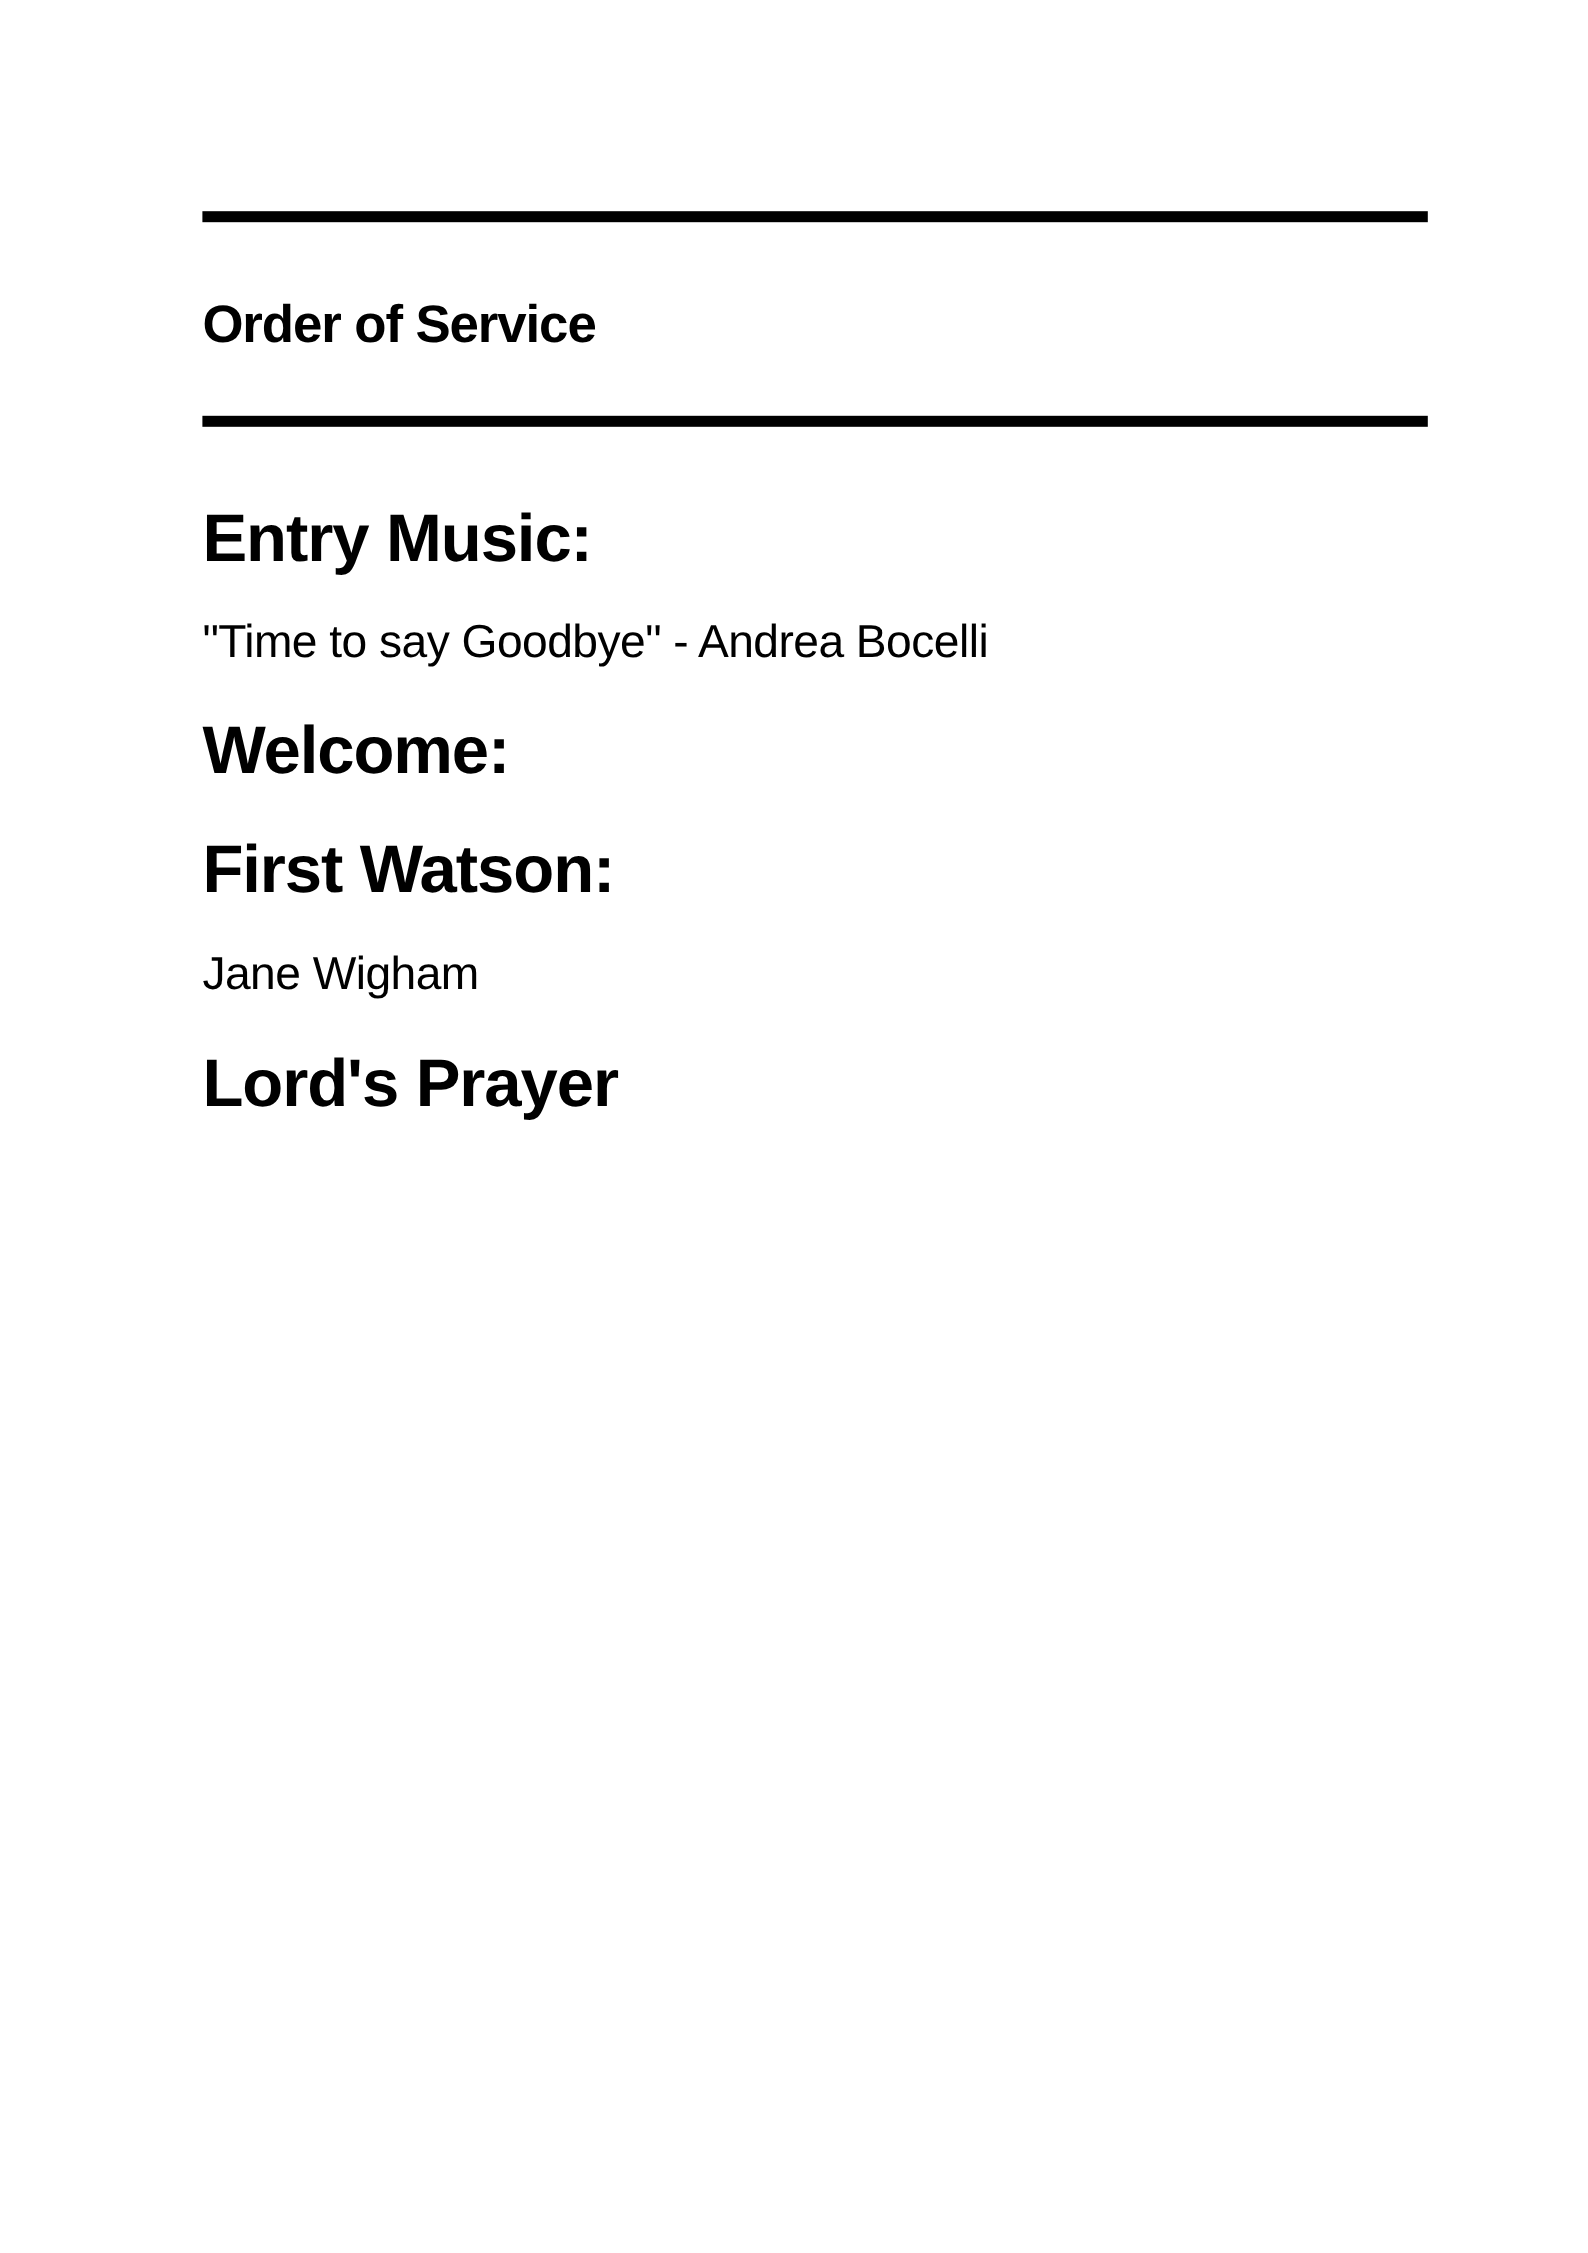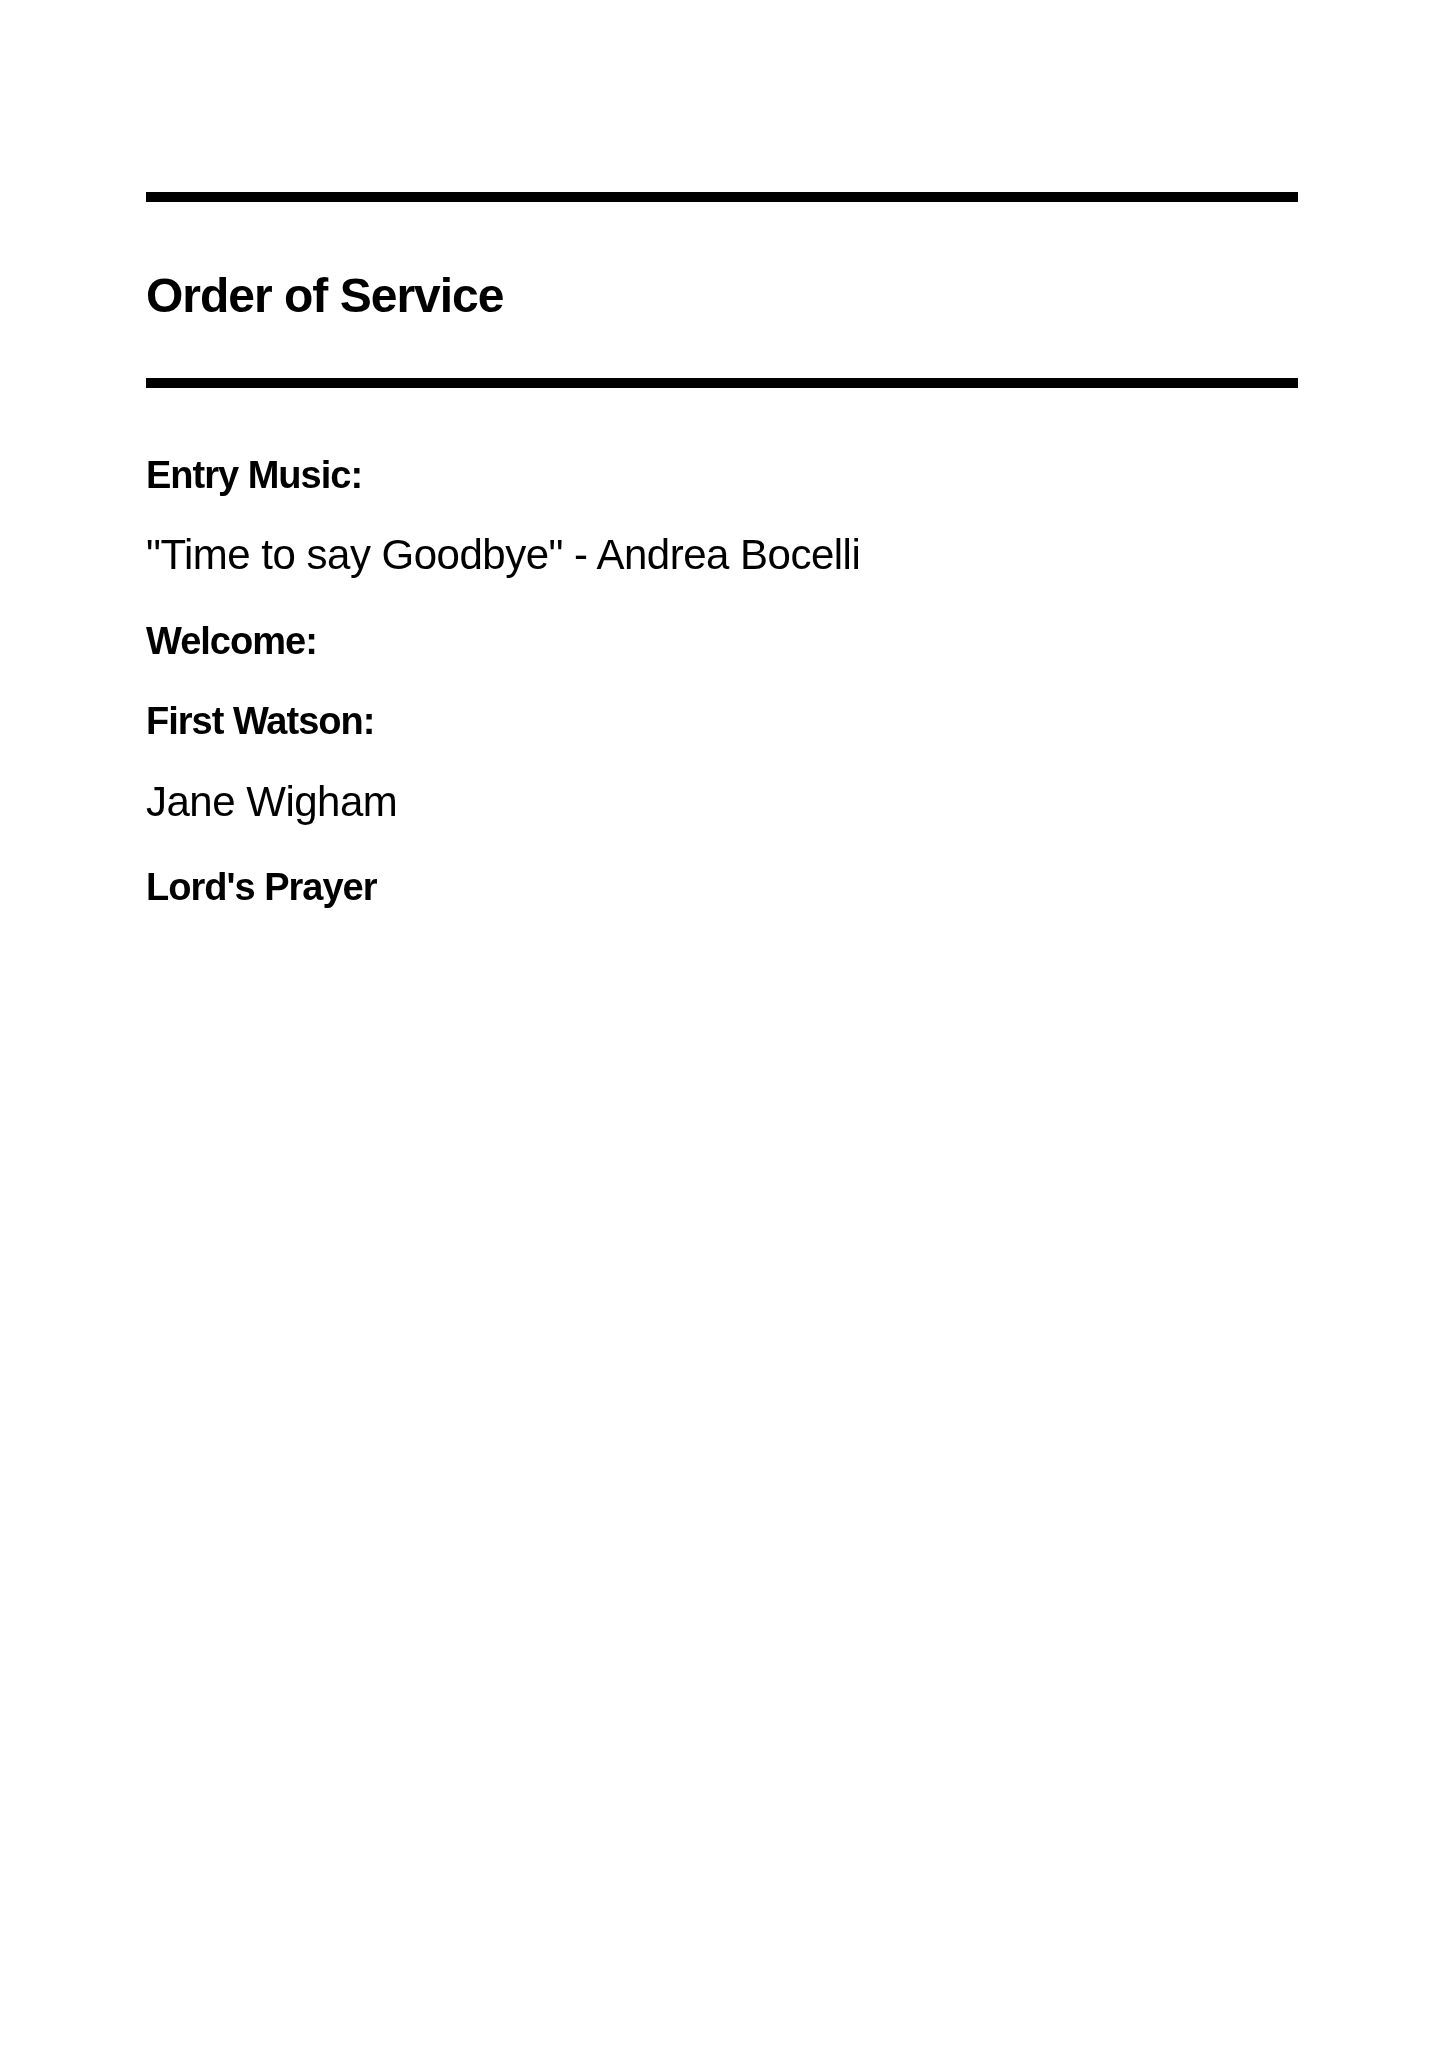--- a/index.html
+++ b/index.html
@@ -7,37 +7,38 @@
   body {
     width: 1444px;
     height: 2048px;
     position: relative;
     font-family: "Liberation Sans", sans-serif;
     color: #000000;
     overflow: hidden;
   }
   .page {
     padding: 0 146px;
+    margin-left: 38px;
   }
   .rule {
     height: 10px;
     background: #000000;
     border: none;
   }
   .rule-top { margin-top: 192px; margin-bottom: 65px; }
   .rule-under-title { margin-top: 0; margin-bottom: 65px; }
   h1.doc-title {
     font-size: 48px;
     font-weight: 700;
     line-height: 1.2;
     letter-spacing: -1px;
     margin: 0 0 53px 0;
   }
   .service-item h2 {
-    font-size: 38px;
+    font-size: 61px;
     font-weight: 700;
     line-height: 1.2;
     letter-spacing: -1px;
     margin: 35px 0 32px 0;
   }
   .service-item p {
     font-size: 42px;
     font-weight: 400;
     line-height: 1.2;
     letter-spacing: -0.5px;

